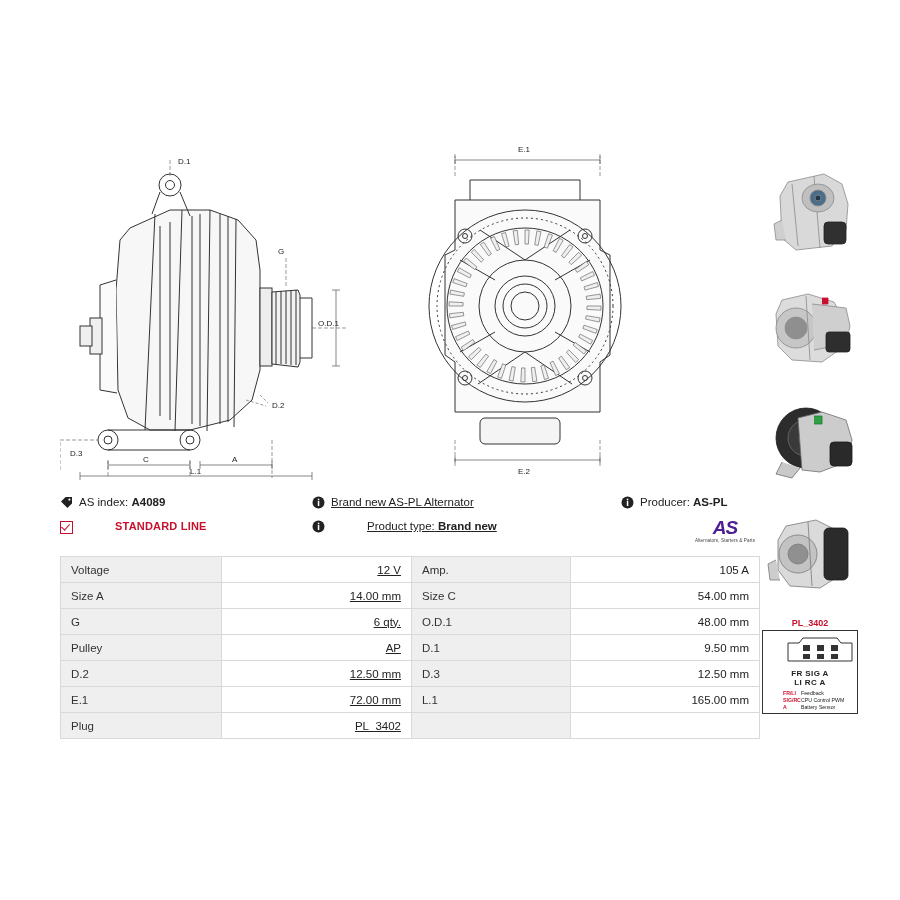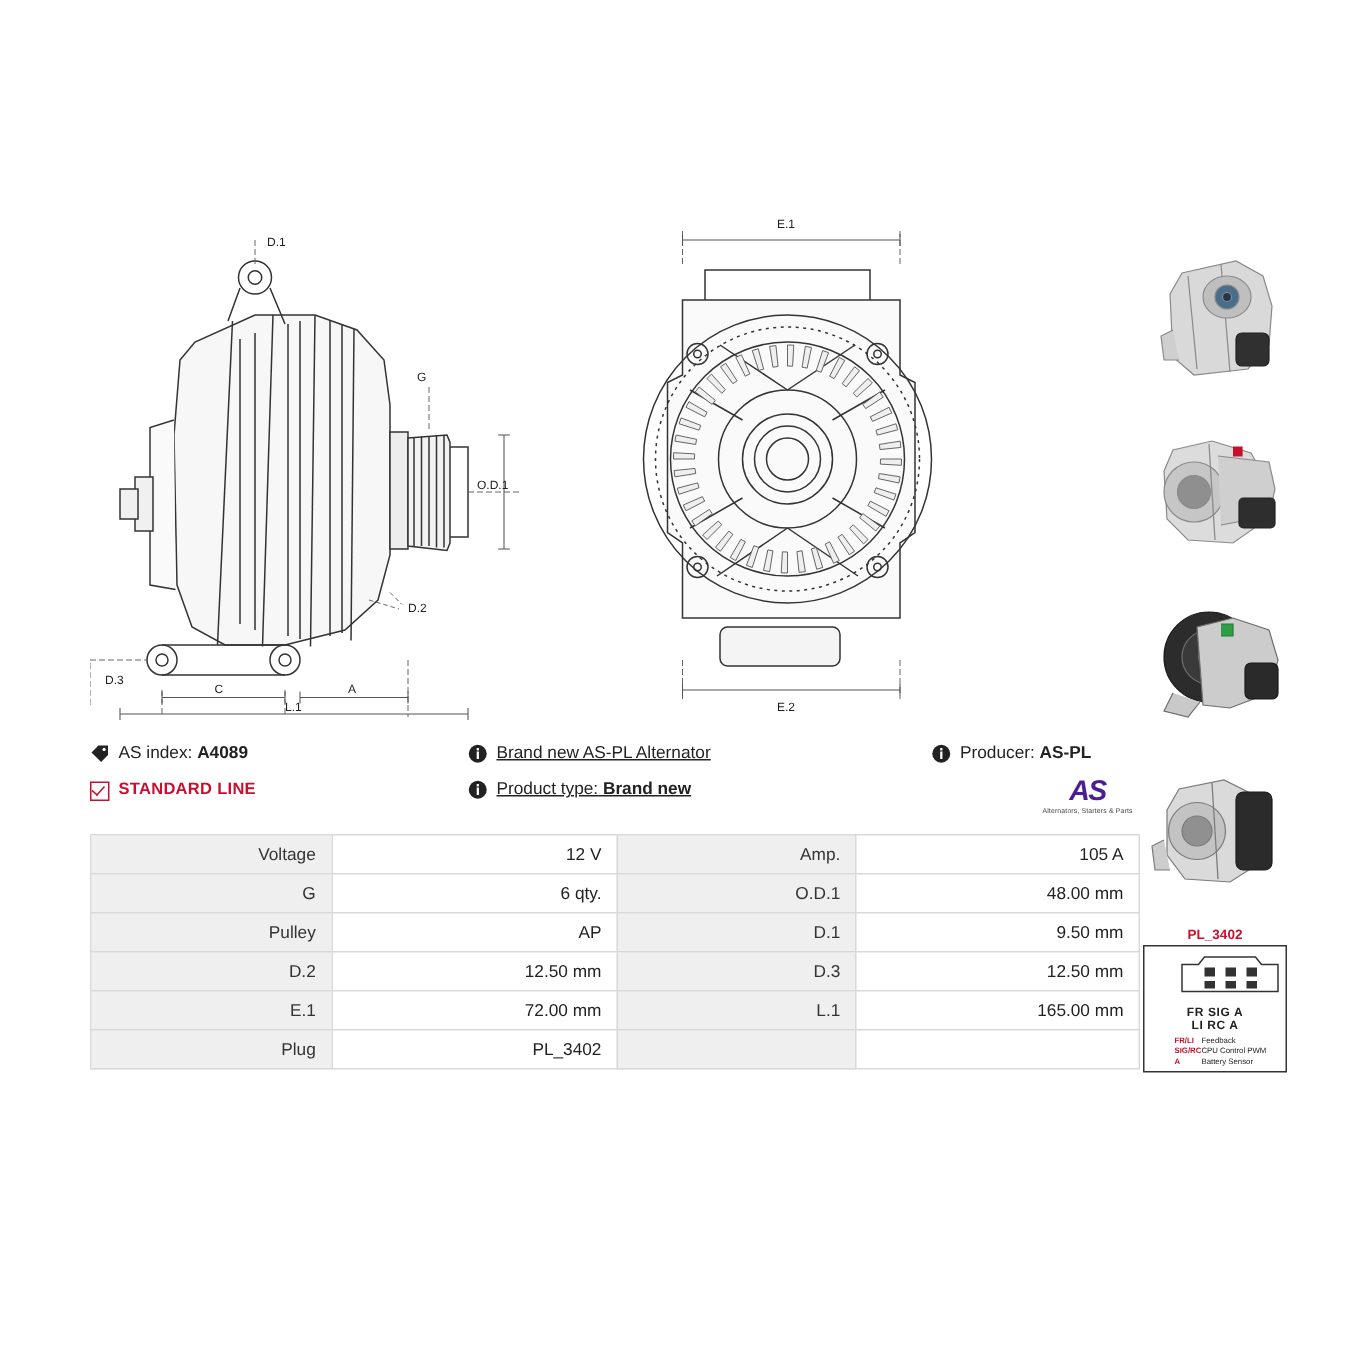--- a/index.html
+++ b/index.html
@@ -25,42 +25,42 @@
   .plug-title{color:#c8102e;font-size:9px;font-weight:bold;text-align:center;margin-bottom:2px;}
   .plug-diagram{border:1px solid #333;background:#fff;padding:4px 20px 2px;text-align:center;}
   .plug-pins{font-size:8px;font-weight:bold;letter-spacing:.4px;line-height:1.15;}
   .plug-legend{font-size:5.2px;line-height:1.35;margin-top:3px;text-align:left;}
   .plug-legend b{display:inline-block;width:18px;color:#c8102e;}
   .legend-row{white-space:nowrap;}
 
   
   .info{position:absolute;left:60px;top:496px;width:700px;height:46px;font-size:11.5px;}
   .info .col{position:absolute;top:0;display:flex;align-items:flex-start;}
-  .info .row2{top:24px;}
+  .info .row2{top:24px;gap:36px;}
   .c1{left:0;}
   .c2{left:252px;text-decoration:underline;}
   .c3{left:561px;}
   .ico{width:13px;height:13px;margin-right:6px;flex:0 0 13px;display:inline-block;}
   .lbl{color:#222;}
   .lbl b{font-weight:bold;}
   .stdline{color:#c8102e;font-weight:bold;font-size:11px;letter-spacing:.2px;}
   .chk{display:inline-block;width:11px;height:11px;border:1.4px solid #c8102e;margin-right:6px;position:relative;top:1px;}
   .chk:after{content:"";position:absolute;left:2px;top:0px;width:4px;height:7px;border:solid #c8102e;border-width:0 1.6px 1.6px 0;transform:rotate(42deg);}
 
   
   .aspl-logo{position:absolute;left:690px;top:518px;width:70px;text-align:center;}
   .aspl-logo .mark{font-size:19px;font-weight:bold;color:#4c1d95;font-style:italic;letter-spacing:-1px;line-height:1;}
   .aspl-logo .sub{font-size:4.6px;color:#444;margin-top:1px;letter-spacing:.1px;}
 
   
   table.specs{position:absolute;left:60px;top:556px;width:700px;border-collapse:collapse;font-size:11.5px;}
   table.specs td{border:1px solid #d9d9d9;height:25px;padding:0 10px;}
-  td.k{background:#efefef;text-align:right;width:158px;color:#333;}
-  td.v{background:#ffffff;text-align:right;width:192px;color:#222;}
-  td.k2{background:#efefef;text-align:right;width:158px;color:#333;}
+  td.k{background:#efefef;text-align:left;width:158px;color:#333;}
+  td.v{background:#ffffff;text-align:right;width:192px;color:#222;text-decoration:underline;}
+  td.k2{background:#efefef;text-align:left;width:158px;color:#333;}
   td.v2{background:#ffffff;text-align:right;width:192px;color:#222;}
   td.empty{background:#efefef;border:1px solid #d9d9d9;}
 
   .dim-text{font-size:8px;fill:#222;font-family:"Liberation Sans", sans-serif;}
 </style>
 </head>
 <body>
 
 <div class="page">
 
@@ -376,20 +376,26 @@
 
   <table class="specs">
     <tbody>
       <tr>
         <td class="k">Voltage</td>
         <td class="v">12 V</td>
         <td class="k2">Amp.</td>
         <td class="v2">105 A</td>
       </tr>
       <tr>
+        <td class="k">Size A</td>
+        <td class="v">14.00 mm</td>
+        <td class="k2">Size C</td>
+        <td class="v2">54.00 mm</td>
+      </tr>
+      <tr>
         <td class="k">G</td>
         <td class="v">6 qty.</td>
         <td class="k2">O.D.1</td>
         <td class="v2">48.00 mm</td>
       </tr>
       <tr>
         <td class="k">Pulley</td>
         <td class="v">AP</td>
         <td class="k2">D.1</td>
         <td class="v2">9.50 mm</td>

